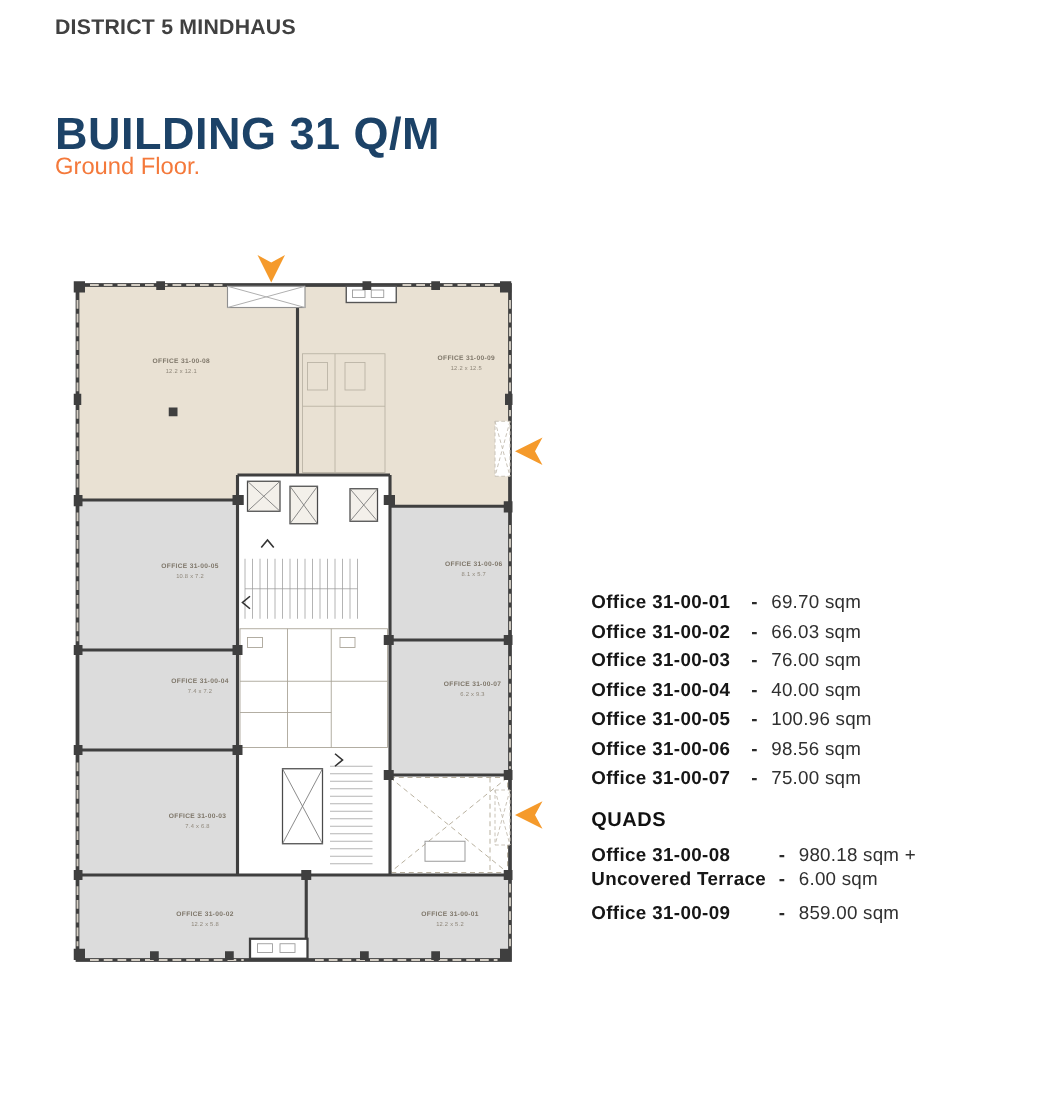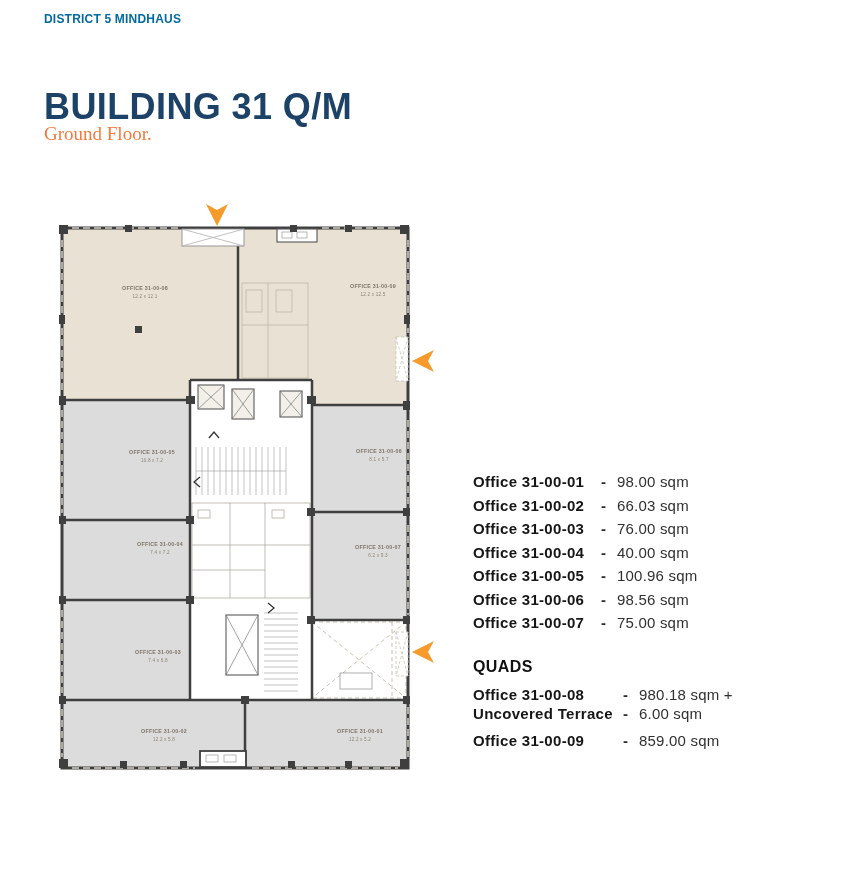--- a/index.html
+++ b/index.html
@@ -4,40 +4,40 @@
 <style>
   html,body{margin:0;padding:0;}
   body{
     width:844px;height:894px;position:relative;overflow:hidden;
     background:#ffffff;
     font-family:"Liberation Sans", sans-serif;
     color:#141414;
   }
   .project-title{
     position:absolute;left:44px;top:12px;
-    font-size:12px;font-weight:800;letter-spacing:.2px;color:#0369a1;
+    font-size:17px;font-weight:800;letter-spacing:.2px;color:#404040;
   }
   .building-title{
     position:absolute;left:44px;top:86px;
     font-size:36px;font-weight:700;letter-spacing:.4px;color:#1C4267;
   }
   .floor-subtitle{
     position:absolute;left:44px;top:123px;
-    font-size:19px;font-weight:500;color:#F4793B;font-family:Liberation Serif, serif;
+    font-size:19px;font-weight:500;color:#F4793B;
   }
   .plan-wrap{position:absolute;left:40px;top:195px;width:405px;height:615px;}
   .legend{position:absolute;left:473px;top:470px;width:356px;}
   .legend h3{
     margin:0 0 9px 0;font-size:16px;font-weight:800;letter-spacing:.4px;color:#111;
   }
   .legend .row{display:flex;align-items:center;height:23.5px;font-size:15px;}
   .legend .name{font-weight:700;width:128px;letter-spacing:.3px;color:#161616;}
   .legend .sep{width:16px;text-align:left;color:#2b2b2b;font-weight:600;}
   .legend .val{font-weight:400;color:#303030;letter-spacing:.2px;}
-  .legend .quads{margin-top:23px;}
+  .legend .quads{margin-top:13px;}
   .legend .quads .row{height:19px;}
   .legend .quads .name{width:150px;}
   .legend .quads .row-gap{margin-top:6px;height:23.5px;}
   svg text{font-family:"Liberation Sans", sans-serif;}
   .room-name{font-size:5.3px;font-weight:700;fill:#7d7568;letter-spacing:.25px;}
   .room-dims{font-size:4.6px;font-weight:400;fill:#8d8578;letter-spacing:.2px;}
 </style>
 </head>
 <body>
 
@@ -259,21 +259,21 @@
     <text class="room-dims" x="320" y="546">12.2 x 5.2</text>
   </g>
 </svg>
 </div>
 
 <div class="legend">
 
   <div class="row">
     <span class="name">Office 31-00-01</span>
     <span class="sep">-</span>
-    <span class="val">98.00 sqm</span>
+    <span class="val">69.70 sqm</span>
   </div>
   <div class="row">
     <span class="name">Office 31-00-02</span>
     <span class="sep">-</span>
     <span class="val">66.03 sqm</span>
   </div>
   <div class="row">
     <span class="name">Office 31-00-03</span>
     <span class="sep">-</span>
     <span class="val">76.00 sqm</span>

